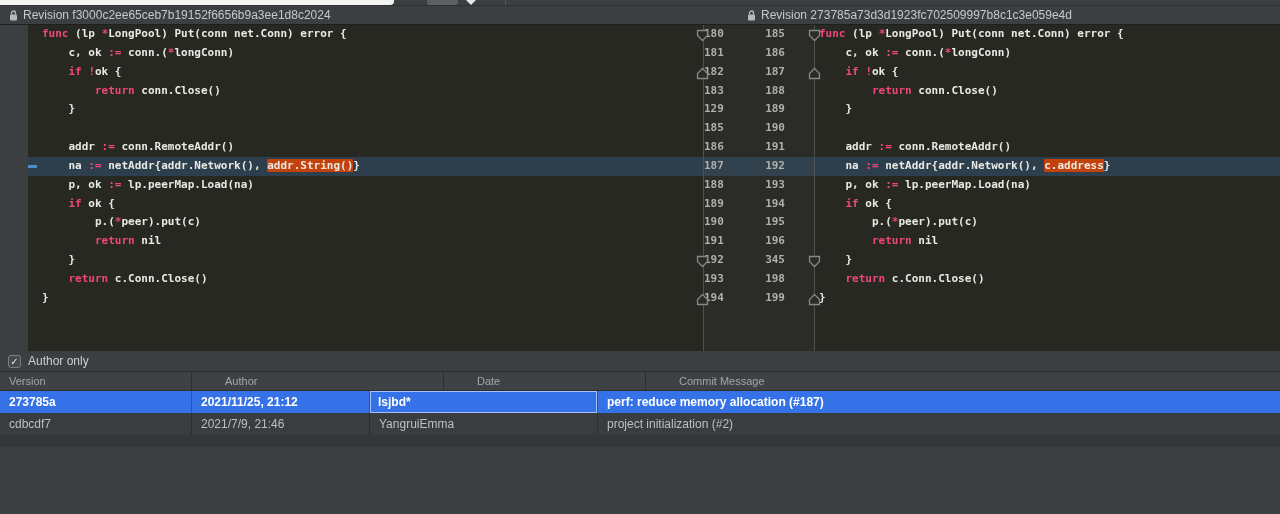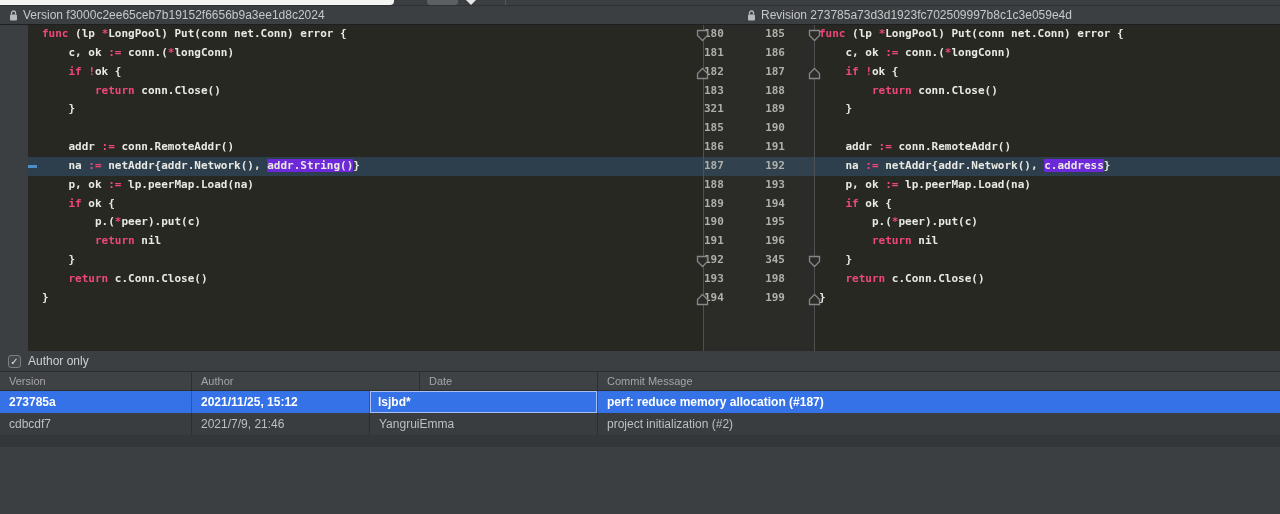--- a/index.html
+++ b/index.html
@@ -29,38 +29,38 @@
   .pane-right { left:787px; width:493px; }
   .gutter { position:absolute; left:675px; top:0; width:112px; height:100%;
             background:#2b2c27; border-left:1px solid #4e5052; border-right:1px solid #4e5052; }
   .code-line { height:18.85px; line-height:18.85px; white-space:pre;
                font-family:"DejaVu Sans Mono", monospace; font-size:11px; font-weight:600;
                color:#e9e9e3; padding-left:14px; }
   .pane-right .code-line { padding-left:4px; }
   .code-line.hl { background:#2d3e4c; }
   .tok-k { color:#ef4779; }
   .tok-p { }
-  .tok-w { background:#6d28d9; border-radius:1px; }
+  .tok-w { background:#c2410c; border-radius:1px; }
   .gutter-row { height:18.85px; line-height:18.85px; display:flex;
                 font-family:"DejaVu Sans Mono", monospace; font-size:11px; font-weight:600; color:#aeb0aa; }
   .gutter-row.hl { background:#32414e; }
   .gn1 { width:37px; }
   .gn2 { width:44px; text-align:right; }
   .fold-marker { position:absolute; width:13px; height:13px; margin-left:-7px; }
   .edge-tick { position:absolute; left:0; width:9px; height:3px; background:#4d8dc8; }
 
   
   .bottom { height:96px; background:#34373a; }
   .changes-bar { height:21px; background:#3c3f41; border-bottom:1px solid #2a2c2e;
                  display:flex; align-items:center; gap:7px; padding-left:8px; }
   .checkbox { width:13px; height:13px; border:1px solid #7b7e81; border-radius:3px; background:#46494c;
               color:#e4e6e8; font-size:10px; line-height:11px; text-align:center; cursor:default; }
   .changes-label { color:#cdcfd1; font-size:12px; }
   .grid-header { height:19px; background:#3f4245; display:flex; color:#a3a5a7; font-size:11px;
-                 border-bottom:1px solid #2c2e30; }
+                 border-bottom:1px solid #2c2e30;gap:24px; }
   .cell { padding:0 9px; display:flex; align-items:center; overflow:hidden; white-space:nowrap;
           border-right:1px solid #2c2e30; }
   .c0 { width:192px; } .c1 { width:178px; } .c2 { width:228px; } .c3 { flex:1; border-right:none; }
   .grid-row { height:22px; display:flex; font-size:12px; background:#3a3d40; color:#bdbfc1; }
   .grid-row.selected { background:#3572e8; color:#ffffff; font-weight:600; }
   .grid-row.selected .cell { border-right:1px solid rgba(0,0,0,0.25); }
   .grid-row.selected .cell.c3 { border-right:none; }
   .grid-row.selected .cell.focused { box-shadow:inset 0 0 0 1px #a9c0f7;padding-left:8px; }
 </style>
 </head>
@@ -74,21 +74,21 @@
     <div class="dd-arrow"></div>
     <div class="remnant-sep"></div>
   </div>
 
   <div class="rev-bar">
     <div class="rev-item rev-left">
       <svg width="9" height="11" viewBox="0 0 9 11">
         <path d="M2.5 4.5V3a2 2 0 0 1 4 0v1.5" fill="none" stroke="#b7b9bb" stroke-width="1.3"></path>
         <rect x="1" y="4.4" width="7" height="6" rx="1" fill="#b7b9bb"></rect>
       </svg>
-      <span>Version f3000c2ee65ceb7b19152f6656b9a3ee1d8c2024</span>
+      <span>Revision f3000c2ee65ceb7b19152f6656b9a3ee1d8c2024</span>
     </div>
     <div class="rev-item rev-right">
       <svg width="9" height="11" viewBox="0 0 9 11">
         <path d="M2.5 4.5V3a2 2 0 0 1 4 0v1.5" fill="none" stroke="#b7b9bb" stroke-width="1.3"></path>
         <rect x="1" y="4.4" width="7" height="6" rx="1" fill="#b7b9bb"></rect>
       </svg>
       <span>Revision 273785a73d3d1923fc702509997b8c1c3e059e4d</span>
     </div>
   </div>
 
@@ -121,21 +121,21 @@
         </div>
         <div class="gutter-row">
           <span class="gn1">182</span>
           <span class="gn2">187</span>
         </div>
         <div class="gutter-row">
           <span class="gn1">183</span>
           <span class="gn2">188</span>
         </div>
         <div class="gutter-row">
-          <span class="gn1">321</span>
+          <span class="gn1">129</span>
           <span class="gn2">189</span>
         </div>
         <div class="gutter-row">
           <span class="gn1">185</span>
           <span class="gn2">190</span>
         </div>
         <div class="gutter-row">
           <span class="gn1">186</span>
           <span class="gn2">191</span>
         </div>
@@ -225,21 +225,21 @@
     </div>
     <div class="grid-header" id="grid-header">
         <div class="cell c0">Version</div>
         <div class="cell c2">Author</div>
         <div class="cell c1">Date</div>
         <div class="cell c3">Commit Message</div>
       </div>
     <div id="grid-rows">
         <div class="grid-row selected">
           <div class="cell c0">273785a</div>
-          <div class="cell c1">2021/11/25, 15:12</div>
+          <div class="cell c1">2021/11/25, 21:12</div>
           <div class="cell c2 focused">lsjbd*</div>
           <div class="cell c3">perf: reduce memory allocation (#187)</div>
         </div>
         <div class="grid-row">
           <div class="cell c0">cdbcdf7</div>
           <div class="cell c1">2021/7/9, 21:46</div>
           <div class="cell c2">YangruiEmma</div>
           <div class="cell c3">project initialization (#2)</div>
         </div>
       </div>

